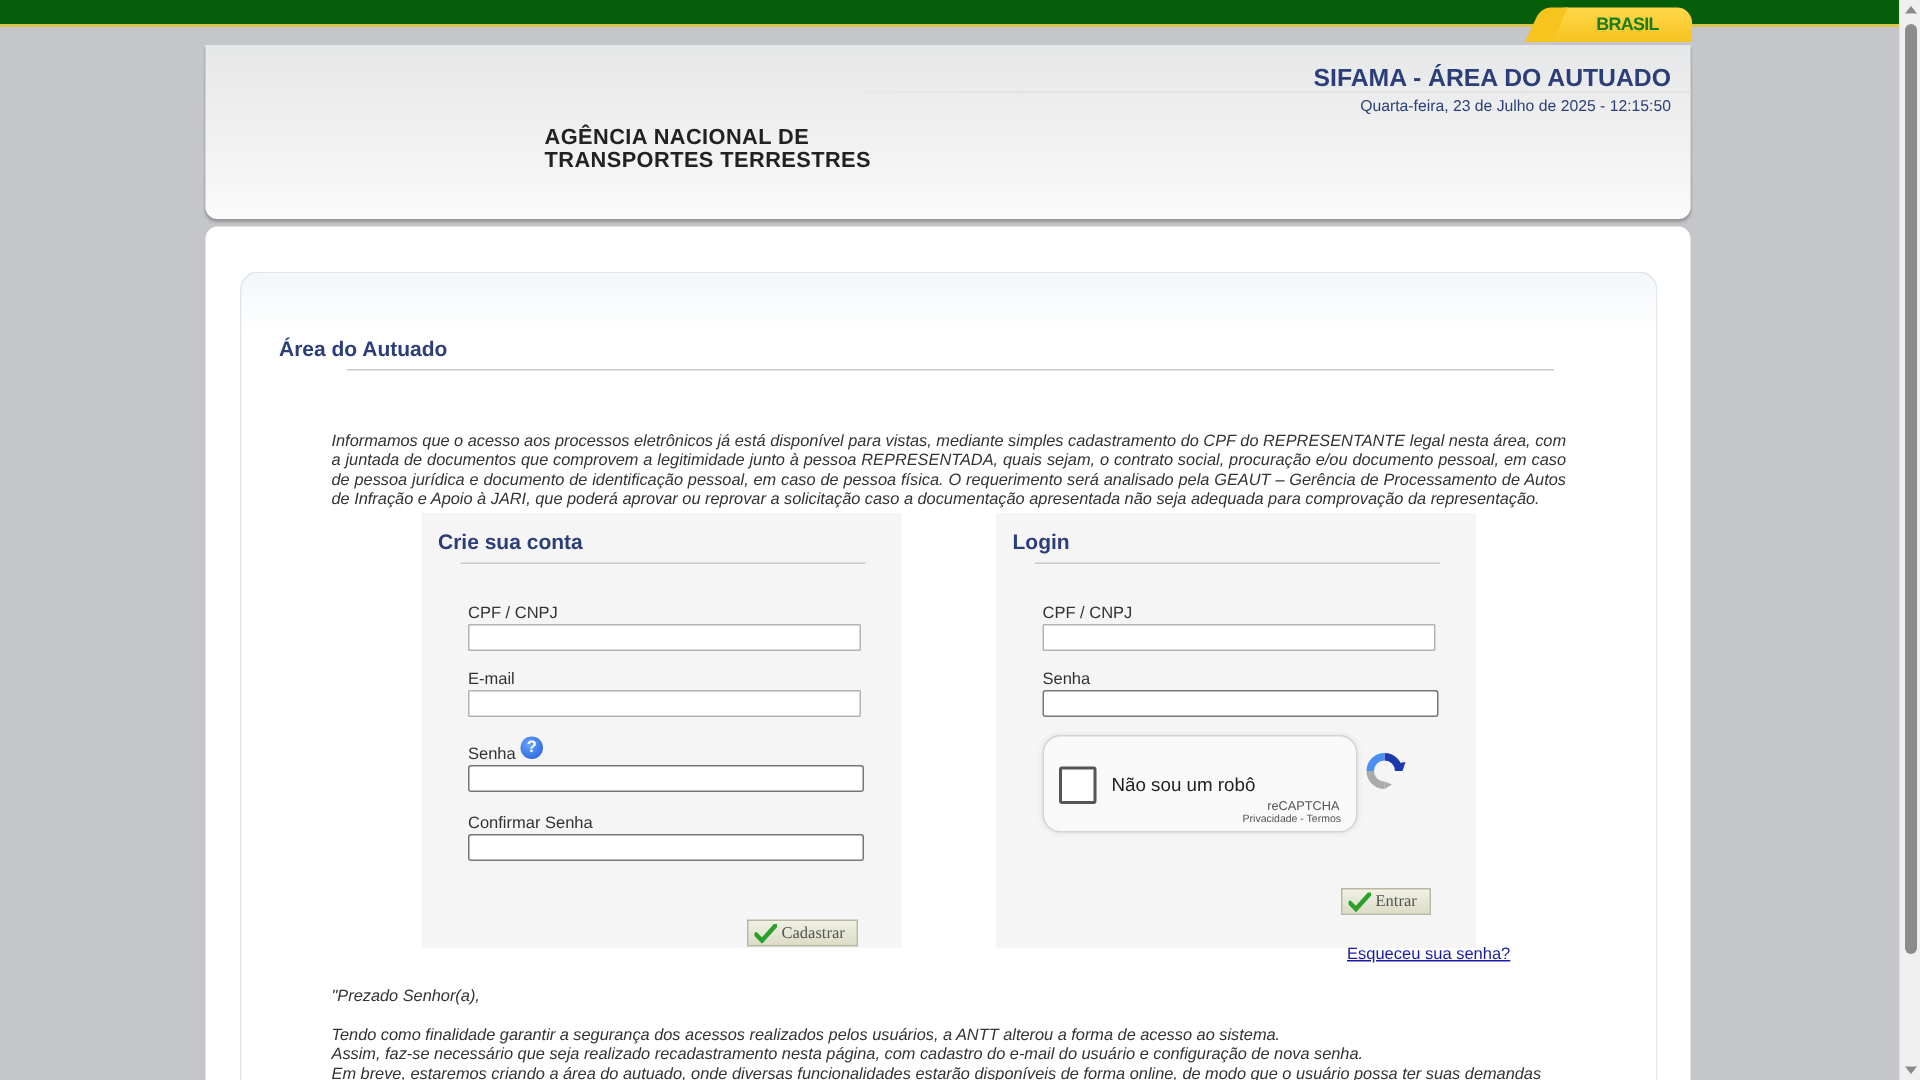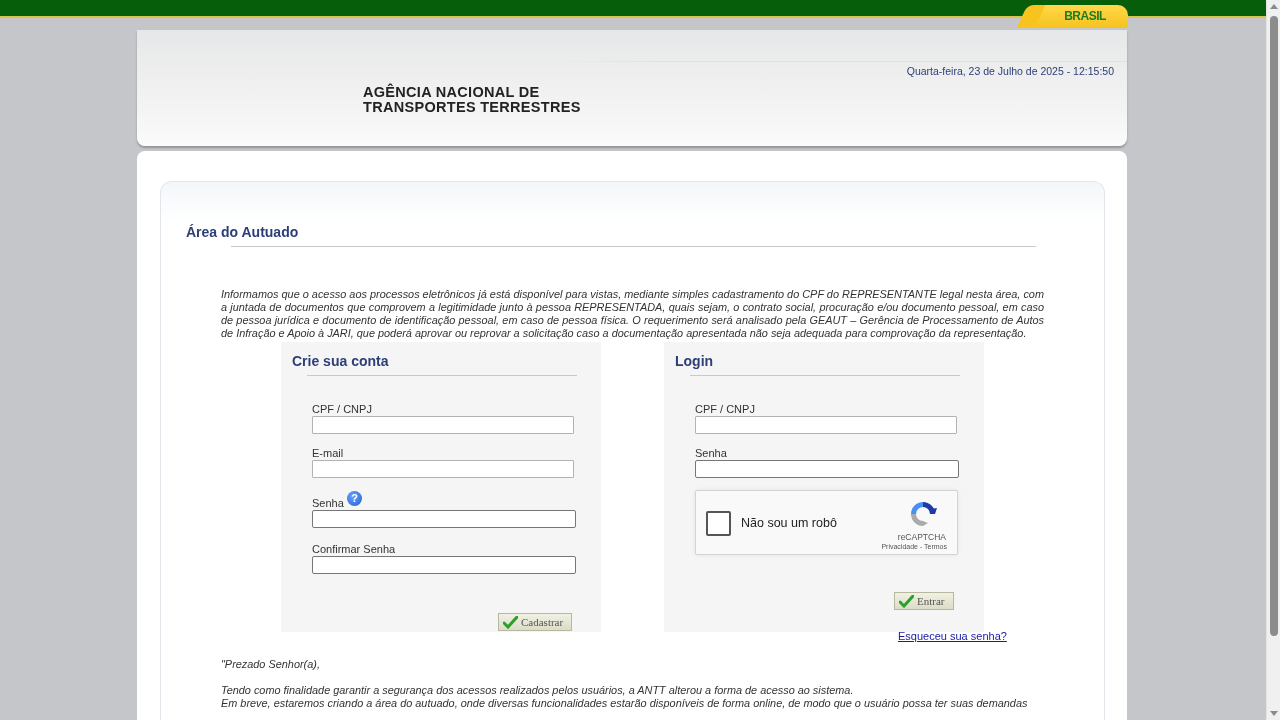--- a/index.html
+++ b/index.html
@@ -115,22 +115,22 @@
     background: linear-gradient(#f1f1e4, #dcdcc8);
     border: 1px solid #b8b8a0;
     font-family: "Liberation Serif", serif; font-size: 11px; color: #555;
     display: flex; align-items: center; padding-left: 4px; gap: 3px;
     cursor: pointer;
   }
   .check-icon { width: 15px; height: 13px; }
 
   
   .recaptcha {
-    position: absolute; left: 31px; top: 148px; width: 263px; height: 65px;
-    background: #f9f9f9; border: 1px solid #d3d3d3; border-radius: 2px;
+    position: absolute; left: 31px; top: 148px; width: 210px; height: 65px;
+    background: #f9f9f9; border: 1px solid #d3d3d3; border-radius: 12px;
     box-shadow: 0 0 4px rgba(0,0,0,0.08);
   }
   .rc-box {
     position: absolute; left: 10px; top: 20px; width: 25px; height: 25px;
     background: #fff; border: 2px solid #555; border-radius: 2px;
   }
   .rc-label {
     position: absolute; left: 45px; top: 25px; font-size: 12.5px; color: #222;
   }
   .rc-logo { position: absolute; left: 212px; top: 9px; }
@@ -177,20 +177,21 @@
     <span>BRASIL</span>
   </div>
 </div>
 
 <div class="header">
   <div class="logo-text">
     <div>AGÊNCIA NACIONAL DE</div>
     <div>TRANSPORTES TERRESTRES</div>
   </div>
   <div class="header-rule"></div>
+  <div class="sys-title">SIFAMA - ÁREA DO AUTUADO</div>
   <div class="sys-date">Quarta-feira, 23 de Julho de 2025 - 12:15:50</div>
 </div>
 
 <div class="main">
   <div class="inner">
     <div class="section-title">Área do Autuado</div>
     <div class="section-rule"></div>
     <div class="intro">Informamos que o acesso aos processos eletrônicos já está disponível para vistas, mediante simples cadastramento do CPF do REPRESENTANTE legal nesta área, com a juntada de documentos que comprovem a legitimidade junto à pessoa REPRESENTADA, quais sejam, o contrato social, procuração e/ou documento pessoal, em caso de pessoa jurídica e documento de identificação pessoal, em caso de pessoa física. O requerimento será analisado pela GEAUT – Gerência de Processamento de Autos de Infração e Apoio à JARI, que poderá aprovar ou reprovar a solicitação caso a documentação apresentada não seja adequada para comprovação da representação.</div>
 
     <div class="panel create">
@@ -249,20 +250,21 @@
         <span>Entrar</span>
       </div>
     </div>
 
     <a class="forgot-link">Esqueceu sua senha?</a>
 
     <div class="notice">
       <p>"Prezado Senhor(a),</p>
       <div class="gap"></div>
       <p>Tendo como finalidade garantir a segurança dos acessos realizados pelos usuários, a ANTT alterou a forma de acesso ao sistema.</p>
+      <p>Assim, faz-se necessário que seja realizado recadastramento nesta página, com cadastro do e-mail do usuário e configuração de nova senha.</p>
       <p>Em breve, estaremos criando a área do autuado, onde diversas funcionalidades estarão disponíveis de forma online, de modo que o usuário possa ter suas demandas</p>
     </div>
   </div>
 </div>
 
 <div class="scrollbar">
   <div class="scroll-arrow up"></div>
   <div class="scroll-thumb"></div>
   <div class="scroll-arrow down"></div>
 </div>

